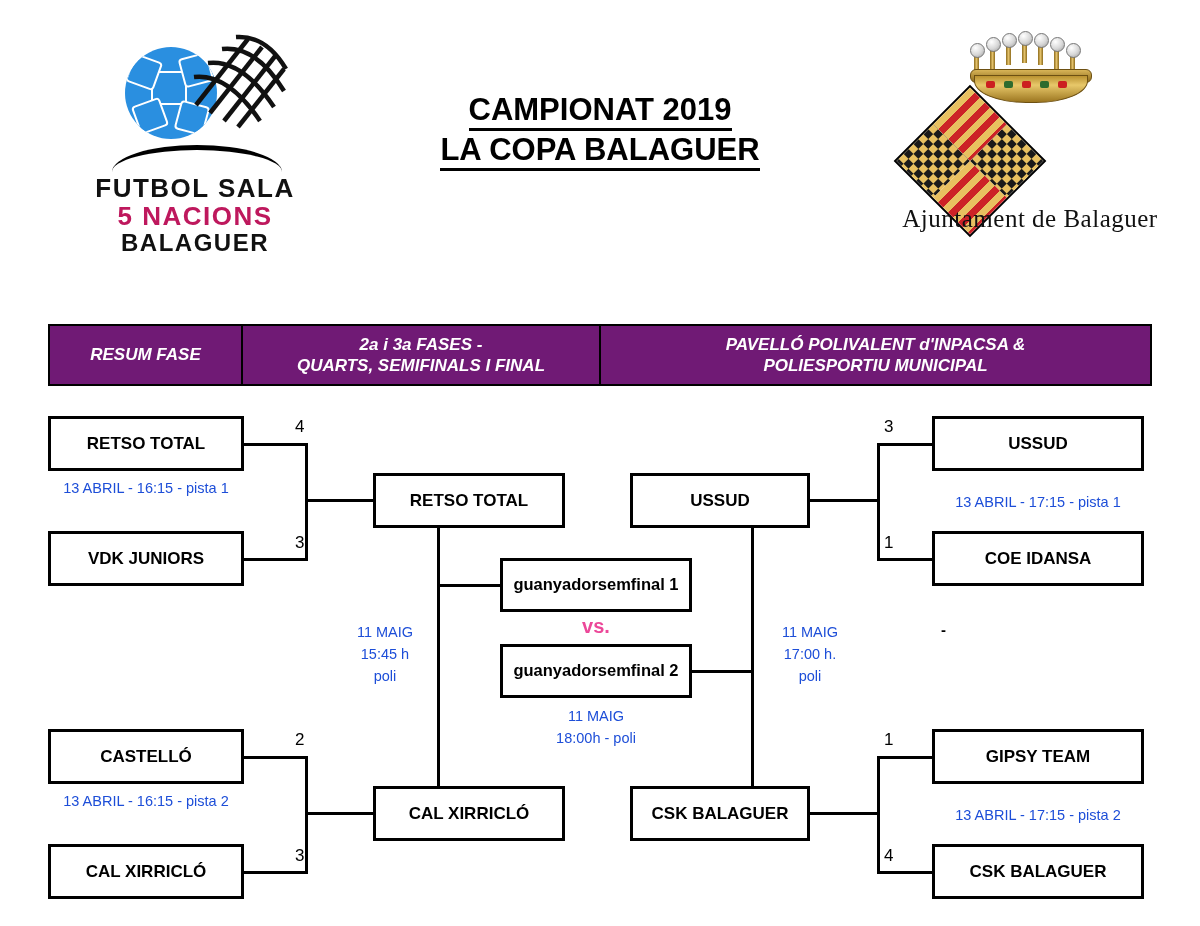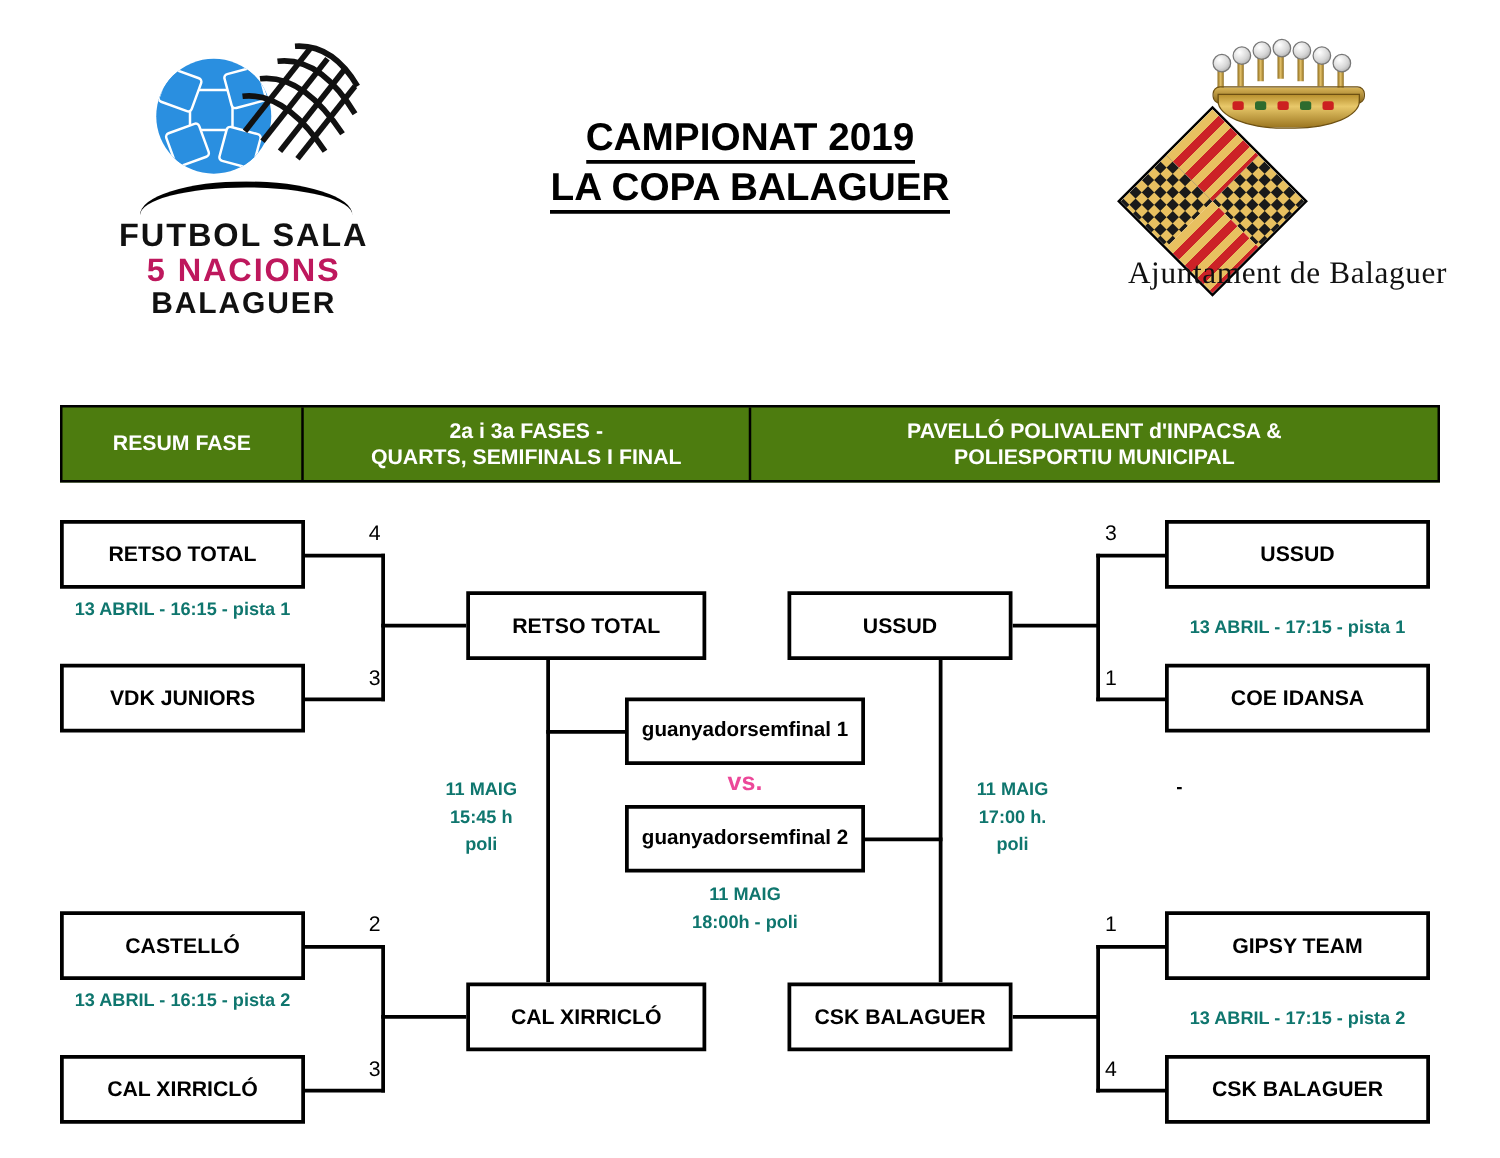--- a/index.html
+++ b/index.html
@@ -175,21 +175,22 @@
   }
 
   
   #bar {
     position: absolute;
     left: 48px; top: 324px;
     width: 1104px; height: 62px;
     border: 2px solid #000;
     box-sizing: border-box;
     display: flex;
-    background: #4d7c0f;
+    background: #701a75;
+    font-style: italic;
   }
   .bar-cell {
     display: flex;
     align-items: center;
     justify-content: center;
     text-align: center;
     color: #ffffff;
     font-weight: bold;
     font-size: 17px;
     line-height: 1.25;
@@ -218,22 +219,22 @@
     font-size: 17px;
     color: #000;
     z-index: 3;
   }
   .box.two-line {
     flex-direction: row;
     line-height: 1.55;
   }
   .note {
     position: absolute;
-    color: #0f766e;
-    font-weight: bold;
+    color: #1d4ed8;
+    font-weight: normal;
     font-size: 14.5px;
     text-align: center;
     line-height: 1.5;
     z-index: 4;
   }
   .seed {
     position: absolute;
     color: #000;
     font-size: 17px;
     font-weight: normal;

